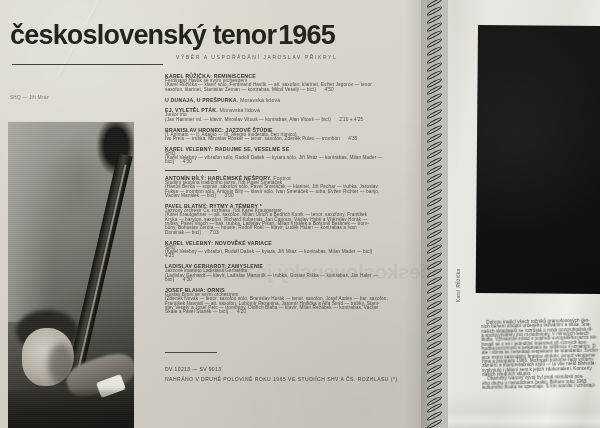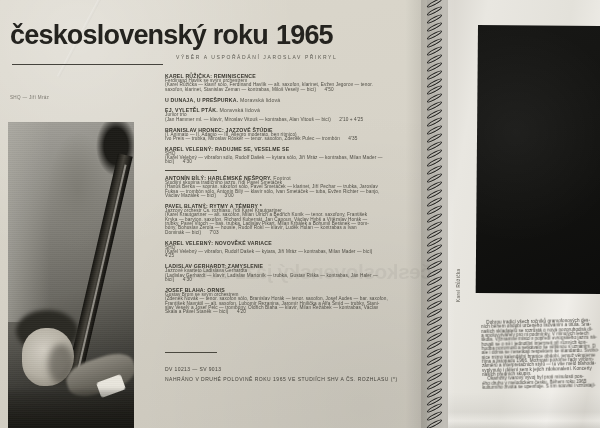--- a/index.html
+++ b/index.html
@@ -14,21 +14,21 @@
       radial-gradient(circle at 18% 8%, rgba(255,255,255,0.30), rgba(255,255,255,0) 42%),
       radial-gradient(circle at 85% 95%, rgba(0,0,0,0.06), rgba(0,0,0,0) 55%),
       linear-gradient(170deg,#dad6cb 0%,#d6d2c7 55%,#cfcbc0 100%);}
   .edge-shadow-l{right:0;top:0;width:22px;height:428px;
     background:linear-gradient(90deg,rgba(0,0,0,0) 0%,rgba(0,0,0,0.10) 100%);}
   .crease{left:78px;top:-8px;width:3px;height:90px;transform:rotate(28deg);
     background:linear-gradient(90deg,rgba(255,255,255,0.5),rgba(0,0,0,0.06));opacity:.5;}
 
   .title{left:10px;top:20px;width:400px;font-weight:700;font-size:27px;
     letter-spacing:-0.8px;color:#24231f;white-space:nowrap;}
-  .title .yr{margin-left:8px;text-align:center;}
+  .title .yr{margin-left:2px;text-align:center;}
   .title-rule{left:12px;top:64px;width:151px;height:1.2px;background:#45433d;}
   .subtitle{left:176px;top:54px;font-size:5px;letter-spacing:1.6px;color:#5c5a52;white-space:nowrap;}
 
   .photo-caption{left:10px;top:95px;font-size:4.6px;color:#7b786f;letter-spacing:.3px;}
   .photo-left{left:8px;top:122px;width:126px;height:306px;overflow:hidden;
     background:linear-gradient(165deg,#a3a19a 0%,#8a8881 25%,#6b6962 55%,#3a3934 80%,#21201c 100%);}
   .photo-left>div{position:absolute;}
   .pl-band{left:0;top:0;width:42px;height:200px;background:linear-gradient(90deg,#b0aea6,rgba(176,174,166,0));opacity:.6;}
   .pl-backblob{left:40px;top:10px;width:60px;height:120px;border-radius:50%;
     background:radial-gradient(closest-side,#7e7c74,rgba(126,124,116,0));}
@@ -91,21 +91,21 @@
 </head>
 <body>
 
 <div class="spread">
 
   <div class="abs page-left">
     <div class="abs crease"></div>
     <div class="abs ghost">československý jazz 1965</div>
 
     <div class="abs title">
-      <span>československý roku</span><span class="yr">1965</span>
+      <span>československý tenor</span><span class="yr">1965</span>
     </div>
     <div class="abs title-rule"></div>
     <div class="abs subtitle">VÝBĚR A USPOŘÁDÁNÍ JAROSLAV PŘIKRYL</div>
 
     <div class="abs photo-caption">SHQ — Jiří Mráz</div>
     <div class="abs photo-left">
       <div class="pl-band"></div>
       <div class="pl-backblob"></div>
       <div class="pl-scroll"></div>
       <div class="pl-neck"></div>

